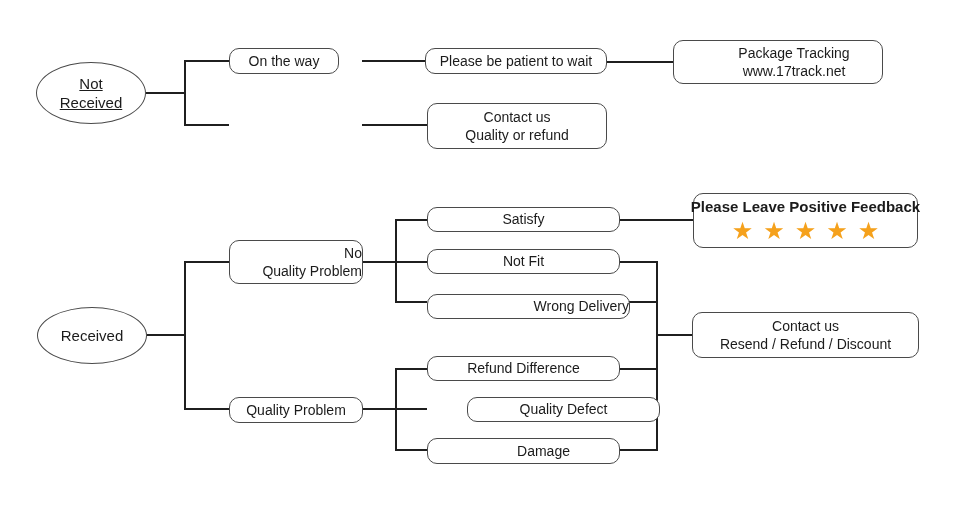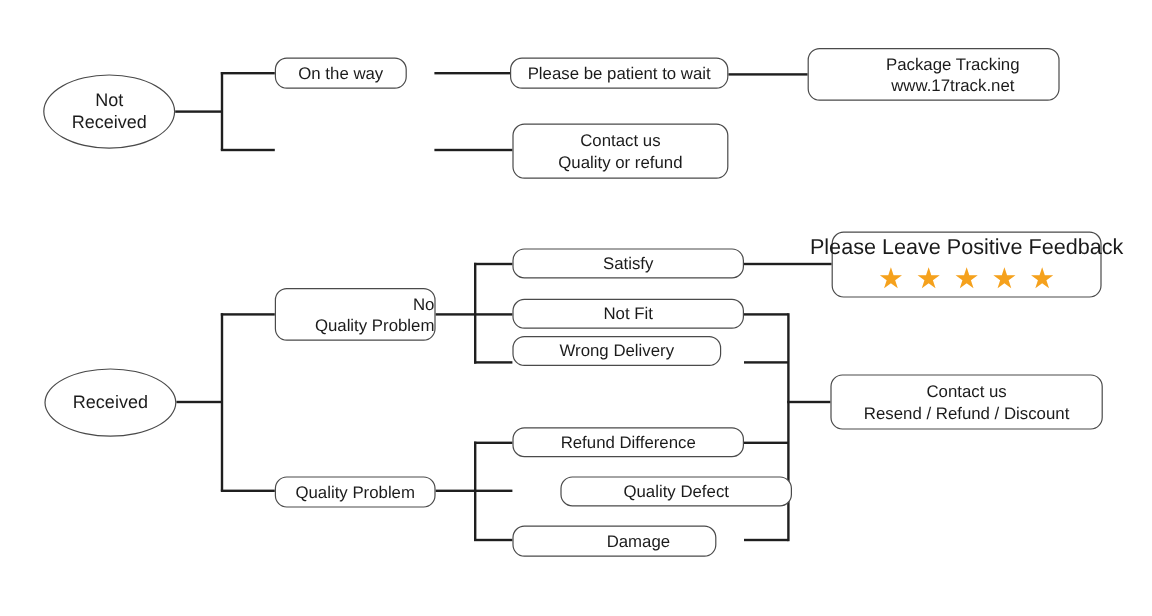--- a/index.html
+++ b/index.html
@@ -24,37 +24,37 @@
     text-align: center;
     color: #1b1b1b;
     font-size: 14px;
     line-height: 1.3;
     z-index: 2;
   }
   .ellipse { border-radius: 50%; font-size: 15px; }
   .hline, .vline { position: absolute; background: #1f1f1f; z-index: 1; }
   .hline { height: 1.5px; }
   .vline { width: 1.5px; }
-  .feedback-label { font-size: 18px; white-space: nowrap; }
+  .feedback-label { font-size: 15px; white-space: nowrap; font-weight: bold; }
   .stars {
     color: #f5a11c;
     font-size: 24px;
     letter-spacing: 10px;
     margin-left: 10px; 
     line-height: 1.1;
     margin-top: 1px;
   }
   .nowrap { white-space: nowrap; }
 </style>
 </head>
 <body>
 
 <div class="canvas">
 
-  <div class="node ellipse" style="left:36px; top:62px; width:110px; height:62px;">
+  <div class="node ellipse" style="left:36px; top:62px; width:110px; height:62px;text-decoration:underline;">
     <span class="nowrap">Not</span>
     <span class="nowrap">Received</span>
   </div>
 
   <div class="node" style="left:229px; top:48px; width:110px; height:26px;">
     <span class="nowrap">On the way</span>
   </div>
 
   <div class="node" style="left:425px; top:48px; width:182px; height:26px;">
     <span class="nowrap">Please be patient to wait</span>
@@ -93,33 +93,33 @@
   </div>
 
   <div class="node" style="left:427px; top:207px; width:193px; height:25px;">
     <span class="nowrap">Satisfy</span>
   </div>
 
   <div class="node" style="left:427px; top:249px; width:193px; height:25px;">
     <span class="nowrap">Not Fit</span>
   </div>
 
-  <div class="node" style="left:427px; top:280px; width:174px; height:25px;">
+  <div class="node" style="left:427px; top:294px; width:203px; height:25px;align-items:flex-end;">
     <span class="nowrap">Wrong Delivery</span>
   </div>
 
   <div class="node" style="left:427px; top:356px; width:193px; height:25px;">
     <span class="nowrap">Refund Difference</span>
   </div>
 
   <div class="node" style="left:427px; top:397px; width:193px; height:25px;margin-left:40px;">
     <span class="nowrap">Quality Defect</span>
   </div>
 
-  <div class="node" style="left:427px; top:438px; width:170px; height:26px;padding-left:40px;">
+  <div class="node" style="left:427px; top:438px; width:193px; height:26px;padding-left:40px;">
     <span class="nowrap">Damage</span>
   </div>
 
   <div class="node" style="left:693px; top:193px; width:225px; height:55px;">
     <span class="feedback-label">Please Leave Positive Feedback</span>
     <span class="stars">★★★★★</span>
   </div>
 
   <div class="node" style="left:692px; top:312px; width:227px; height:46px;">
     <span class="nowrap">Contact us</span>

